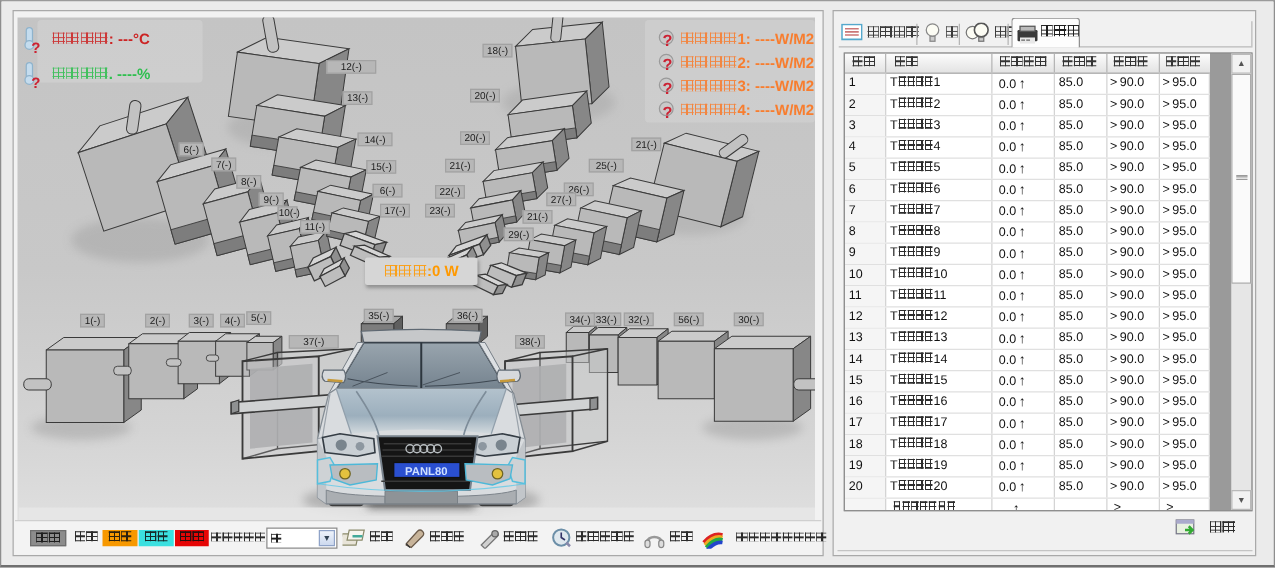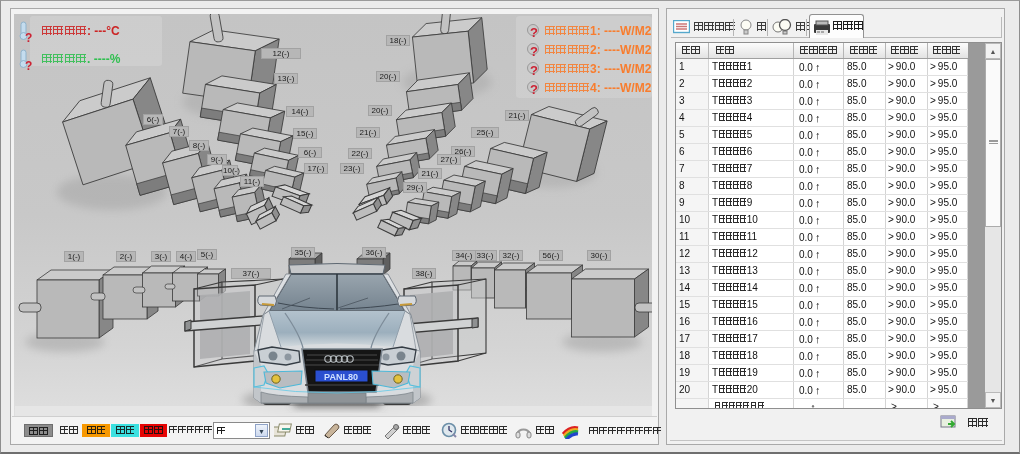--- a/index.html
+++ b/index.html
@@ -492,20 +492,21 @@
           </g>
           <g transform="translate(0,57)">
             <circle cx="9" cy="8" r="5.5" fill="#c9c9c9" stroke="#9a9a9a"></circle>
             <text x="6" y="15" font-size="13" font-weight="bold" fill="#cc2233">?</text>
           </g>
    </svg>
    <div class="stx" style="left:530px;top:10px;color:#f87d2e"><i class="g"></i><i class="g"></i><i class="g"></i><i class="g"></i>1: ----W/M2</div>
         <div class="stx" style="left:530px;top:29px;color:#f87d2e"><i class="g"></i><i class="g"></i><i class="g"></i><i class="g"></i>2: ----W/M2</div>
         <div class="stx" style="left:530px;top:48px;color:#f87d2e"><i class="g"></i><i class="g"></i><i class="g"></i><i class="g"></i>3: ----W/M2</div>
         <div class="stx" style="left:530px;top:67px;color:#f87d2e"><i class="g"></i><i class="g"></i><i class="g"></i><i class="g"></i>4: ----W/M2</div>
+   <div id="tot"><i class="g"></i><i class="g"></i><i class="g"></i>:0 W</div>
   </div>
   <div id="tb">
    <div class="chip" style="left:12px;width:29px;background:#8c8c8c;border:1px solid #6e6e6e"><i class="g"></i><i class="g"></i></div>
    <div class="chip" style="left:44px;width:24px"><i class="g"></i><i class="g"></i></div>
    <div class="chip" style="left:70px;width:28px;background:#f79800"><i class="g"></i><i class="g"></i></div>
    <div class="chip" style="left:99px;width:28px;background:#3be0e0"><i class="g"></i><i class="g"></i></div>
    <div class="chip" style="left:128px;width:27px;background:#e60505"><i class="g"></i><i class="g"></i></div>
    <div class="ttxt" style="left:157px;font-size:9px"><i class="g"></i><i class="g"></i><i class="g"></i><i class="g"></i><i class="g"></i></div>
    <div style="position:absolute;left:201px;top:5px;width:57px;height:17px;background:#fff;border:1px solid #8a8a8a">
      <span style="position:absolute;left:3px;top:3px;font-size:9px"><i class="g"></i></span>

